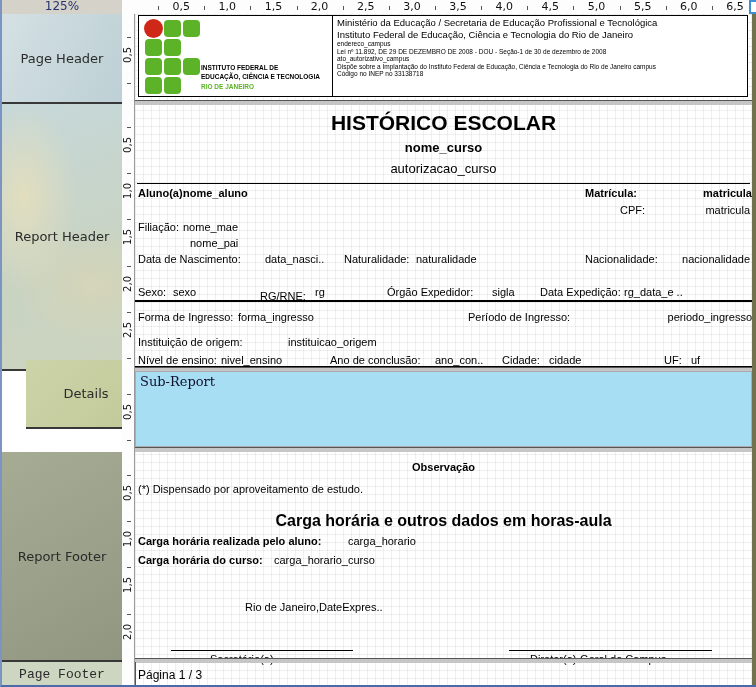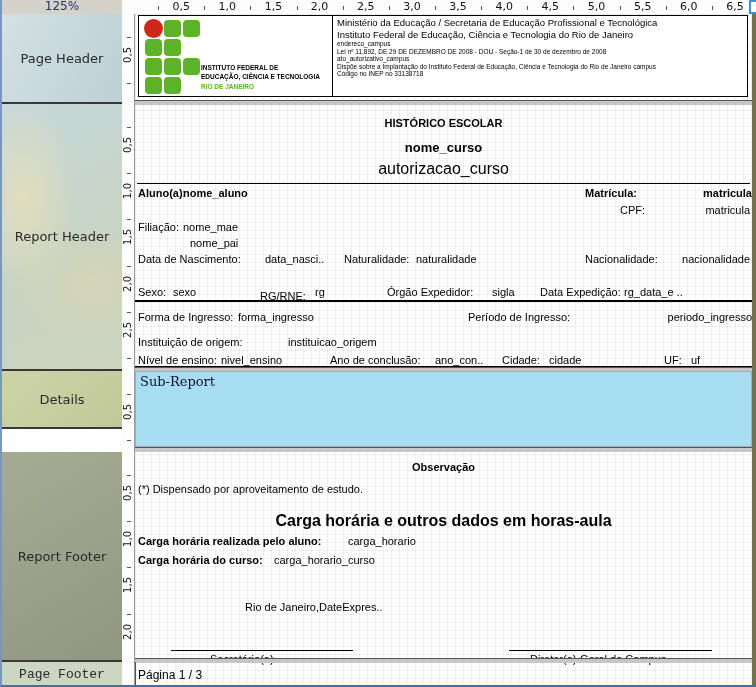--- a/index.html
+++ b/index.html
@@ -22,21 +22,21 @@
   
   .label-col{position:absolute;left:0;top:14px;width:120px;height:673px;}
   .band-label{position:absolute;left:0;width:120px;display:flex;align-items:center;justify-content:center;
     font-family:"DejaVu Sans",sans-serif;font-size:13px;color:#2b2b2b;border-bottom:2px solid #383838;box-sizing:border-box;}
   .lbl-ph{top:0;height:90px;background:linear-gradient(115deg,#d4e0e4 0%,#c7d7db 55%,#bdd0d5 100%);}
   .lbl-rh{top:90px;height:267px;
     background:
       radial-gradient(ellipse 90px 160px at 18% 35%, rgba(235,225,185,.75), rgba(235,225,185,0) 60%),
       radial-gradient(ellipse 120px 90px at 75% 68%, rgba(225,215,175,.5), rgba(225,215,175,0) 65%),
       linear-gradient(160deg,#c6d8da 0%,#c8d3c2 60%,#ccd4bf 100%);}
-  .lbl-det{top:357px;height:58px;background:linear-gradient(135deg,#ccd3a8 0%,#c6cea0 60%,#c0c89a 100%);}
+  .lbl-det{top:346px;height:69px;background:linear-gradient(135deg,#ccd3a8 0%,#c6cea0 60%,#c0c89a 100%);margin-left:24px;}
   .lbl-rf{top:438px;height:210px;background:linear-gradient(150deg,#a6ab94 0%,#9aa089 55%,#90967f 100%);}
   .lbl-pf{top:648px;height:25px;background:#cdd6c1;border-bottom:none;font-family:Liberation Mono, monospace;}
   
   .vruler{position:absolute;left:120px;top:14px;width:13px;height:673px;background:#fdfdfd;
     border-right:1px solid #999;box-sizing:border-box;overflow:hidden;font-family:"DejaVu Sans",sans-serif;}
   .vruler .rlabel{position:absolute;left:0;width:12px;writing-mode:vertical-rl;transform:rotate(180deg);
     font-size:10px;color:#111;letter-spacing:0;line-height:12px;}
   .vruler .rdash{position:absolute;left:5px;width:4px;height:1px;background:#555;}
   
   .right-strip{position:absolute;left:750px;top:14px;width:6px;height:673px;background:#72724e;}
@@ -180,23 +180,23 @@
           <div class="info-sm">Lei nº 11.892, DE 29 DE DEZEMBRO DE 2008 - DOU - Seção-1 de 30 de dezembro de 2008</div>
           <div class="info-sm">ato_autorizativo_campus</div>
           <div class="info-wrap">Dispõe sobre a Implantação do Instituto Federal de Educação, Ciência e Tecnologia do Rio de Janeiro campus</div>
           <div class="info-sm">Código no INEP no 33138718</div>
         </div>
       </div>
     </div>
     <div class="doc-sep" style="top:86px;"></div>
 
     <div class="band" style="top:90px;height:263px;border-bottom:1px solid #000;box-sizing:border-box;">
-      <div class="txt b center" style="top:12px;font-size:11px;">HISTÓRICO ESCOLAR</div>
+      <div class="txt b center" style="top:12px;font-size:21px;">HISTÓRICO ESCOLAR</div>
       <div class="txt b center" style="top:37px;font-size:13px;">nome_curso</div>
-      <div class="txt center" style="top:58px;font-size:16px;">autorizacao_curso</div>
+      <div class="txt center" style="top:58px;font-size:13px;">autorizacao_curso</div>
       <div class="hline" style="top:79px;left:2px;right:2px;width:613px;"></div>
 
       <div class="txt b" style="top:82px;left:3px;">Aluno(a):</div>
       <div class="txt b" style="top:82px;left:48px;">nome_aluno</div>
       <div class="txt b" style="top:82px;left:450px;">Matrícula:</div>
       <div class="txt b" style="top:82px;right:0;">matricula</div>
 
       <div class="txt" style="top:99px;left:485px;">CPF:</div>
       <div class="txt" style="top:99px;right:2px;">matricula</div>
 

